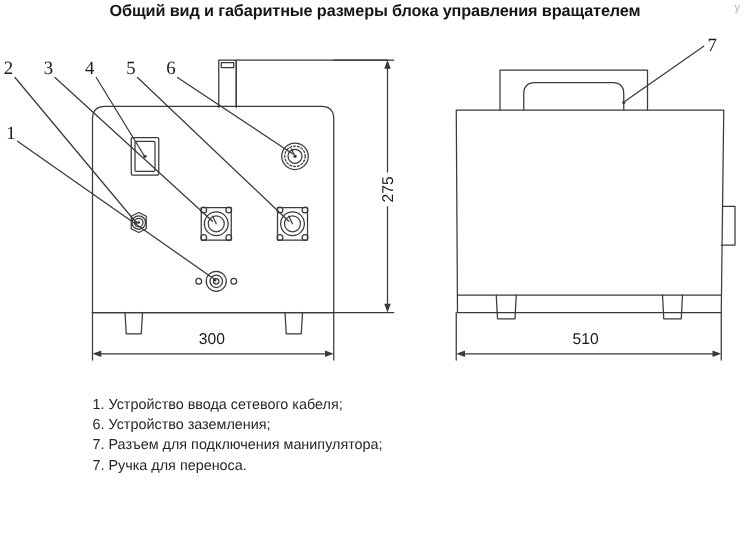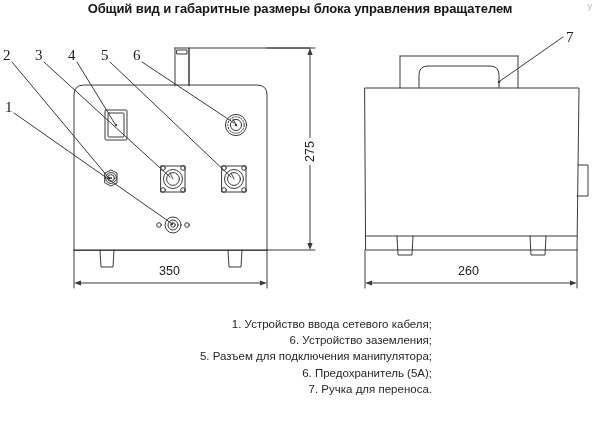--- a/index.html
+++ b/index.html
@@ -28,24 +28,23 @@
   }
   svg.drawing {
     position: absolute;
     left: 0;
     top: 0;
     width: 600px;
     height: 432px;
   }
   #legend {
     position: absolute;
-    left: 92px;
+    left: 74px;
     top: 316px;
     width: 340px;
-    text-align: right;
   }
   .legend-item {
     font-size: 11.5px;
     color: #262626;
     line-height: 16.2px;
     white-space: nowrap;
   }
   .callout {
     position: absolute;
     font-size: 15px;
@@ -213,24 +212,23 @@
 
   <div class="callout" style="left:5px; top:99px;">1</div>
   <div class="callout" style="left:3px; top:47px;">2</div>
   <div class="callout" style="left:35px; top:47px;">3</div>
   <div class="callout" style="left:68px; top:47px;">4</div>
   <div class="callout" style="left:101px; top:47px;">5</div>
   <div class="callout" style="left:133px; top:47px;">6</div>
   <div class="callout" style="left:566px; top:29px;">7</div>
 
   <div class="dim-label vert" style="left:303px; top:165px;">275</div>
-  <div class="dim-label" style="left:156px; top:264px;">350</div>
-  <div class="dim-label" style="left:455px; top:264px;">260</div>
+  <div class="dim-label" style="left:156px; top:264px;">300</div>
+  <div class="dim-label" style="left:455px; top:264px;">510</div>
 
   <div id="legend">
     <div class="legend-item">1. Устройство ввода сетевого кабеля;</div>
     <div class="legend-item">6. Устройство заземления;</div>
-    <div class="legend-item">5. Разъем для подключения манипулятора;</div>
-    <div class="legend-item">6. Предохранитель (5А);</div>
+    <div class="legend-item">7. Разъем для подключения манипулятора;</div>
     <div class="legend-item">7. Ручка для переноса.</div>
   </div>
 
 </div>
 
 </body></html>

